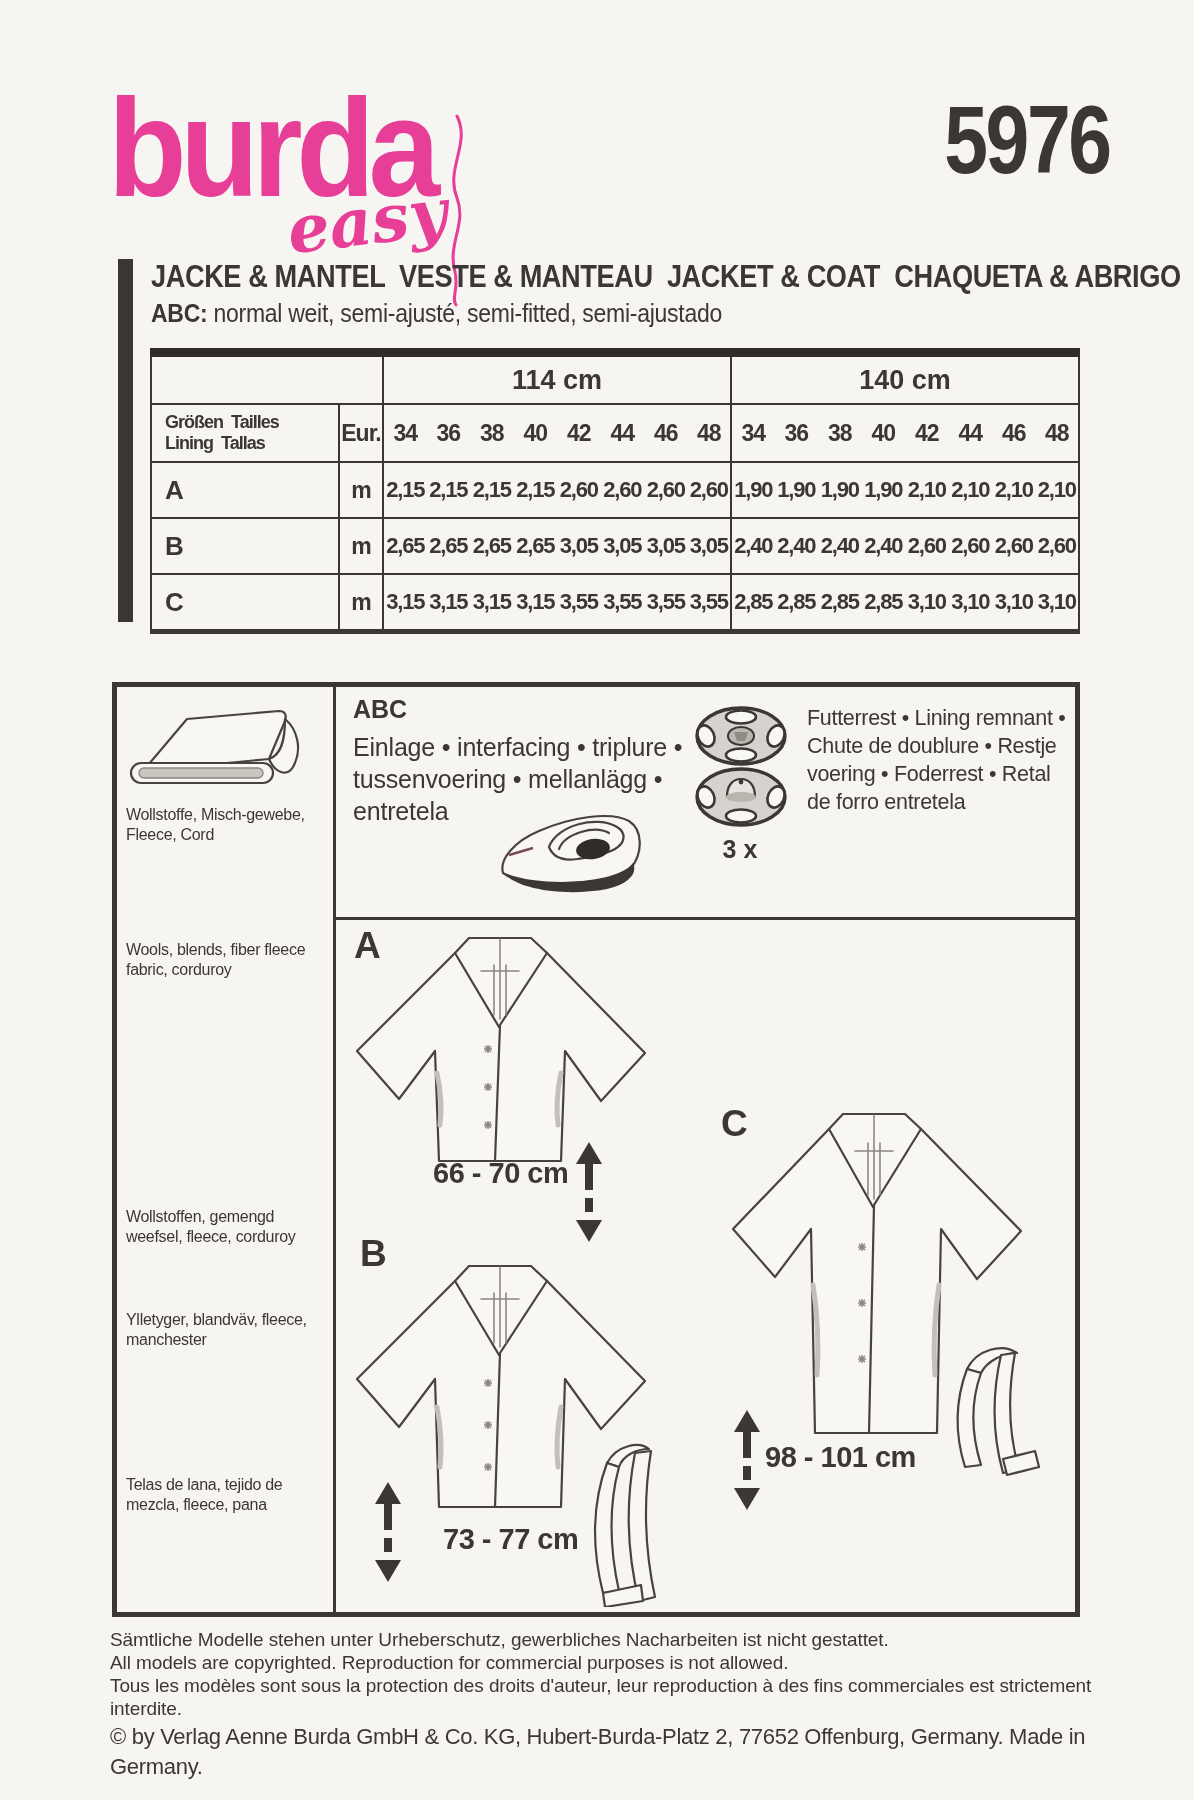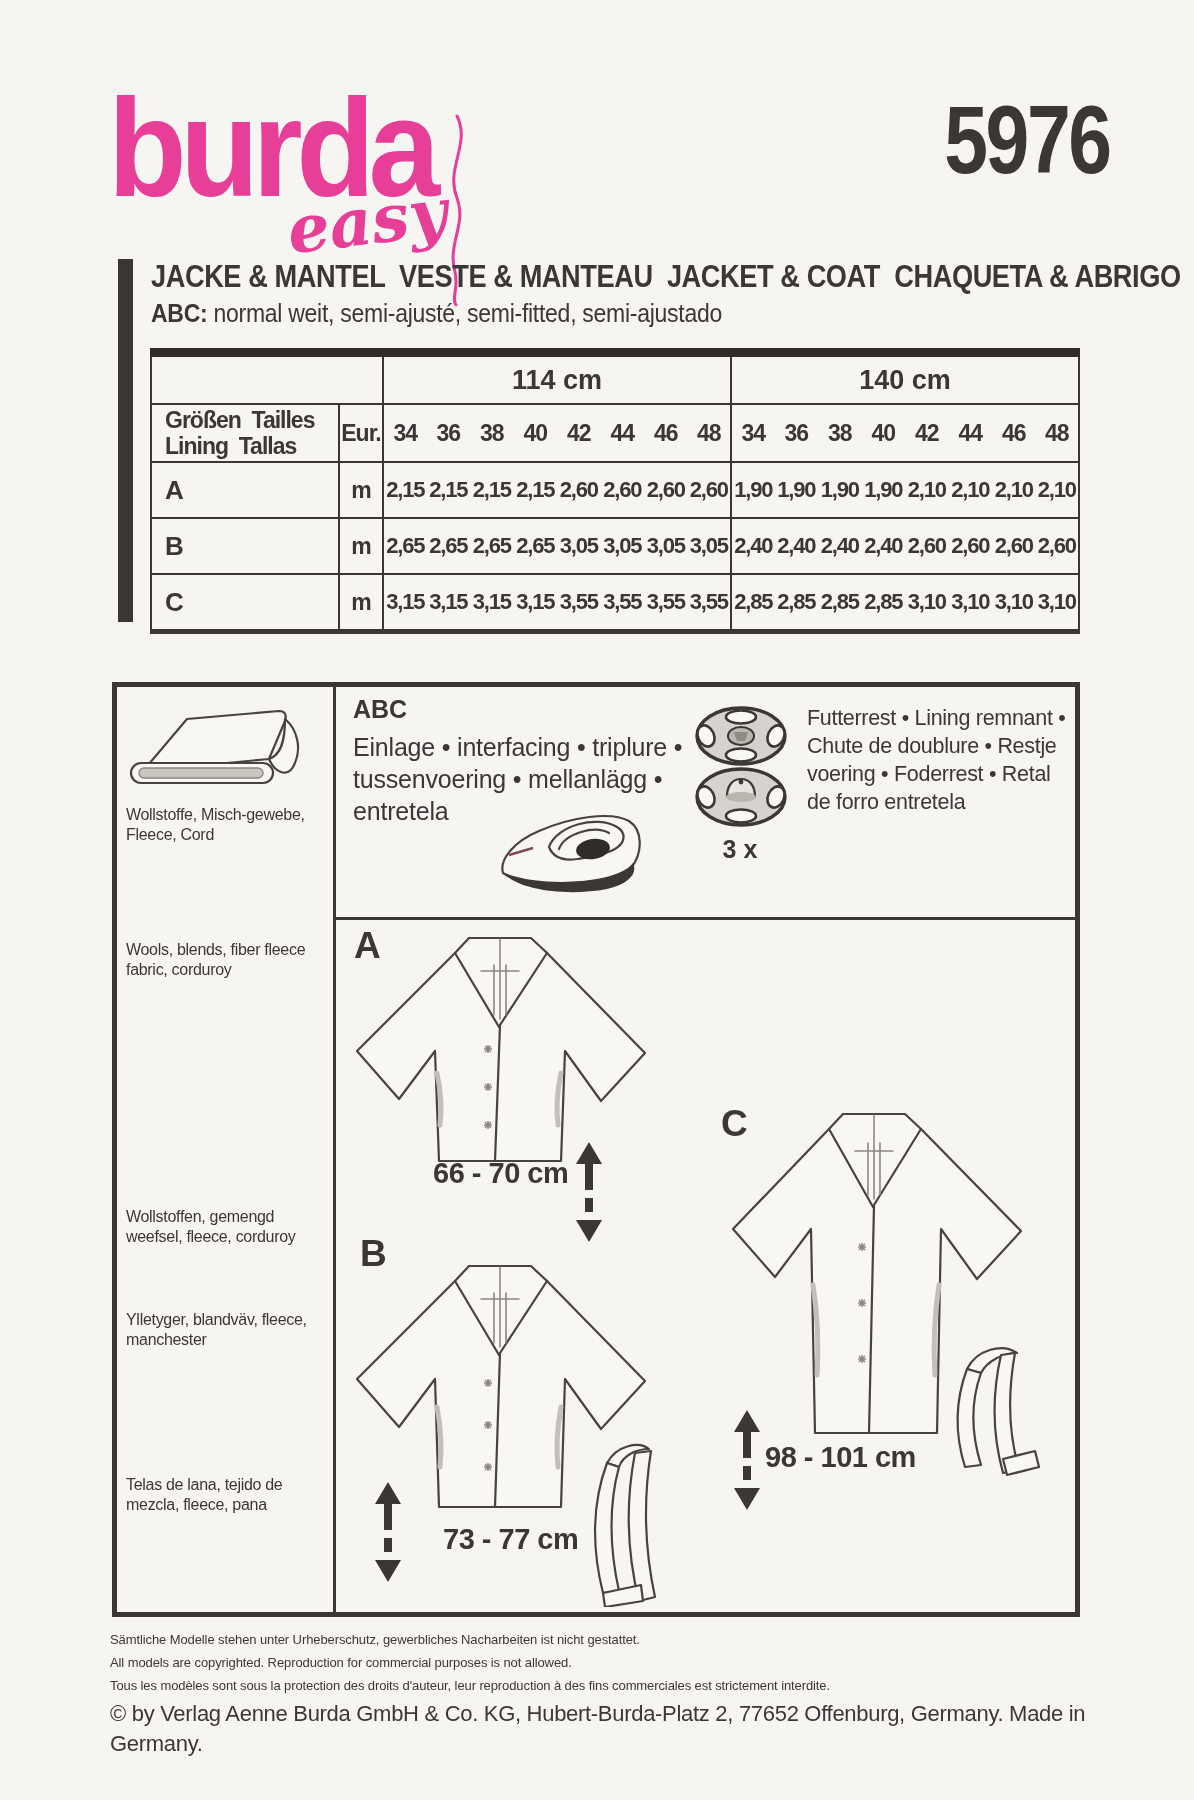--- a/index.html
+++ b/index.html
@@ -31,21 +31,21 @@
   .qty-table td{padding:0;text-align:center;vertical-align:middle;}
   .qty-table tr+tr td{border-top:2.5px solid #3b3735;}
   .col-label{width:188px;} .col-eur{width:44px;}
   .r-widths td{height:46px;font-size:27px;font-weight:bold;}
   .r-widths .c-spacer{border-right:2.5px solid #3b3735;}
   .r-widths .c-w140{border-left:2.5px solid #3b3735;}
   .cells16 td:nth-child(1){border-right:2.5px solid #3b3735;text-align:left;padding-left:13px;}
   .cells16 td:nth-child(2){border-right:2.5px solid #3b3735;}
   .cells16 td:nth-child(11){border-left:2.5px solid #3b3735;}
   .r-sizes td{height:56px;font-size:23px;font-weight:bold;letter-spacing:-1px;}
-  .r-sizes .hdr-label{font-size:23px;line-height:1.15;white-space:pre;}
+  .r-sizes .hdr-label{font-size:18px;line-height:1.15;white-space:pre;}
   .r-data td{height:54px;font-size:22px;font-weight:bold;letter-spacing:-1.2px;}
   .r-data td:nth-child(1){font-size:26px;letter-spacing:0;}
   .r-data td:nth-child(2){font-size:23px;}
 
   
   .mid-box{position:absolute;left:112px;top:682px;width:968px;height:935px;
            border:5px solid #3b3735;box-sizing:border-box;}
   .v-divider{position:absolute;left:216px;top:0;width:3px;height:100%;background:#3b3735;}
   .h-divider{position:absolute;left:216px;top:230px;width:742px;height:3px;background:#3b3735;}
   .fabric-note{position:absolute;left:9px;width:202px;font-size:16px;line-height:1.27;letter-spacing:-.3px;}
@@ -64,21 +64,21 @@
   .measure{position:absolute;font-size:29px;font-weight:bold;letter-spacing:-.5px;white-space:nowrap;}
   .m-a{left:316px;top:470px;} .m-b{left:294px;top:836px;margin-left:32px;} .m-c{left:648px;top:754px;}
   .arrow{position:absolute;}
   .ar-a{left:459px;top:455px;} .ar-b{left:258px;top:795px;} .ar-c{left:617px;top:723px;}
   .draw{position:absolute;}
   .dr-a{left:216px;top:234px;} .dr-b{left:216px;top:562px;} .dr-c{left:596px;top:408px;}
   .belt-b{left:460px;top:748px;} .belt-c{left:830px;top:652px;}
 
   
   .footer{position:absolute;left:110px;top:1628px;width:990px;}
-  .footer .small{font-size:13px;line-height:23px;letter-spacing:-.1px;}
+  .footer .small{font-size:19px;line-height:23px;letter-spacing:-.1px;}
   .footer .big{font-size:22px;line-height:30px;margin-top:2px;letter-spacing:-.3px;}
 
   svg{display:block;}
   .ink{stroke:#47433f;stroke-width:2.2;fill:#f8f7f4;stroke-linejoin:round;stroke-linecap:round;}
   .ink-thin{stroke:#8c8781;stroke-width:1.6;fill:none;stroke-linecap:round;}
   .shade{stroke:#c4bfb9;stroke-width:5;fill:none;stroke-linecap:round;}
 </style>
 </head>
 <body>
 

